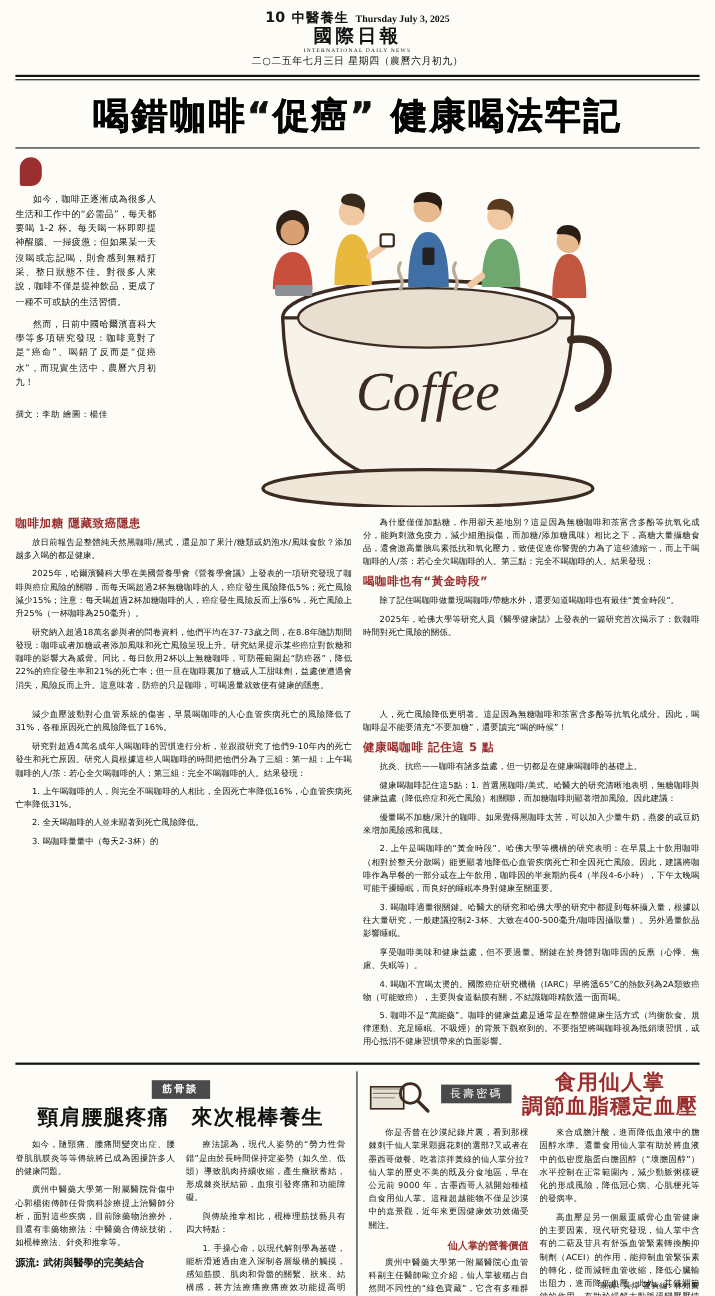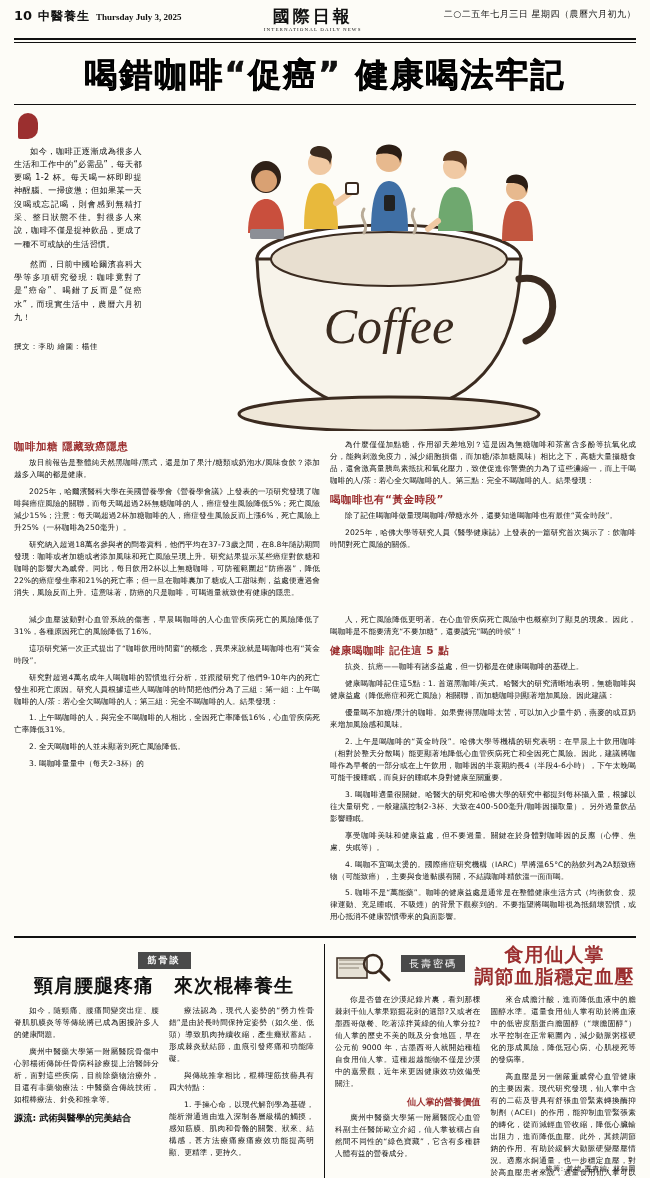--- a/index.html
+++ b/index.html
@@ -15,22 +15,24 @@
   .page {
     width: 650px;
     height: 1178px;
     padding: 8px 14px 6px 14px;
     position: relative;
   }
 
   
   .masthead {
     display: flex;
+    align-items: center;
     justify-content: space-between;
     padding-bottom: 4px;
+    flex-direction: column;
   }
   .mh-left { display: flex; align-items: baseline; gap: 6px; }
   .mh-pageno { font-size: 13px; font-weight: bold; }
   .mh-section { font-size: 12px; font-weight: bold; letter-spacing: 1px; }
   .mh-date { font-size: 9px; font-weight: bold; font-family: Liberation Serif, serif; }
   .mh-center { text-align: center; line-height: 1.05; }
   .mh-title { font-size: 17px; font-weight: bold; letter-spacing: 3px; font-family: "DejaVu Sans", sans-serif; }
   .mh-sub { font-size: 5px; letter-spacing: 1.1px; font-family: "Liberation Serif", serif; margin-top: 1px; }
   .mh-right { font-size: 9px; letter-spacing: 0.5px; }
   .rule-thick { border-top: 2px solid #111; margin-top: 2px; }
@@ -224,31 +226,30 @@
       <div class="col-head">喝咖啡也有“黃金時段”</div>
       <div class="ptext">
         <p>除了記住喝咖啡做量現喝咖啡/帶糖水外，還要知道喝咖啡也有最佳“黃金時段”。</p>
         <p>2025年，哈佛大學等研究人員《醫學健康誌》上發表的一篇研究首次揭示了：飲咖啡時間對死亡風險的關係。</p>
       </div>
     </div>
 
     <div>
       <div class="ptext">
         <p>減少血壓波動對心血管系統的傷害，早晨喝咖啡的人心血管疾病死亡的風險降低了31%，各種原因死亡的風險降低了16%。</p>
-        <p>這項研究第一次正式提出了“咖啡飲用時間窗”的概念，異果來說就是喝咖啡也有“黃金時段”。</p>
         <p>研究對超過4萬名成年人喝咖啡的習慣進行分析，並跟蹤研究了他們9-10年內的死亡發生和死亡原因。研究人員根據這些人喝咖啡的時間把他們分為了三組：第一組：上午喝咖啡的人/茶：若心全欠喝咖啡的人；第三組：完全不喝咖啡的人。結果發現：</p>
         <p>1. 上午喝咖啡的人，與完全不喝咖啡的人相比，全因死亡率降低16%，心血管疾病死亡率降低31%。</p>
         <p>2. 全天喝咖啡的人並未顯著到死亡風險降低。</p>
         <p>3. 喝咖啡量量中（每天2-3杯）的</p>
       </div>
     </div>
 
     <div>
       <div class="ptext">
-        <p>人，死亡風險降低更明著。在心血管疾病死亡風險中也概察到了顯見的現象。因此，喝咖啡是不能要清充“不要加糖”，還要讀完“喝的時候”！</p>
+        <p>人，死亡風險降低更明著。這是因為無糖咖啡和茶富含多酚等抗氧化成分。因此，喝咖啡是不能要清充“不要加糖”，還要讀完“喝的時候”！</p>
       </div>
       <div class="col-head">健康喝咖啡 記住這 5 點</div>
       <div class="ptext">
         <p>抗炎、抗癌——咖啡有諸多益處，但一切都是在健康喝咖啡的基礎上。</p>
         <p>健康喝咖啡記住這5點：1. 首選黑咖啡/美式。哈醫大的研究清晰地表明，無糖咖啡與健康益處（降低癌症和死亡風險）相關聯，而加糖咖啡則顯著增加風險。因此建議：</p>
         <p>優量喝不加糖/果汁的咖啡。如果覺得黑咖啡太苦，可以加入少量牛奶，燕麥的或豆奶來增加風險感和風味。</p>
         <p>2. 上午是喝咖啡的“黃金時段”。哈佛大學等機構的研究表明：在早晨上十飲用咖啡（相對於整天分散喝）能更顯著地降低心血管疾病死亡和全因死亡風險。因此，建議將咖啡作為早餐的一部分或在上午飲用，咖啡因的半衰期約長4（半段4-6小時），下午太晚喝可能干擾睡眠，而良好的睡眠本身對健康至關重要。</p>
         <p>3. 喝咖啡適量很關鍵。哈醫大的研究和哈佛大學的研究中都提到每杯攝入量，根據以往大量研究，一般建議控制2-3杯、大致在400-500毫升/咖啡因攝取量）。另外過量飲品影響睡眠。</p>
         <p>享受咖啡美味和健康益處，但不要過量。關鍵在於身體對咖啡因的反應（心悸、焦慮、失眠等）。</p>
         <p>4. 喝咖不宜喝太燙的。國際癌症研究機構（IARC）早將溫65°C的熱飲列為2A類致癌物（可能致癌），主要與食道黏膜有關，不結識咖啡精飲溫一面而喝。</p>

